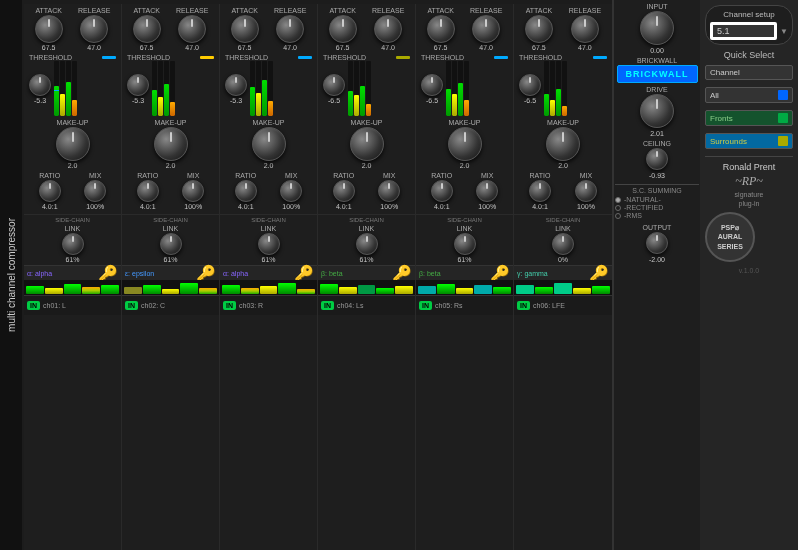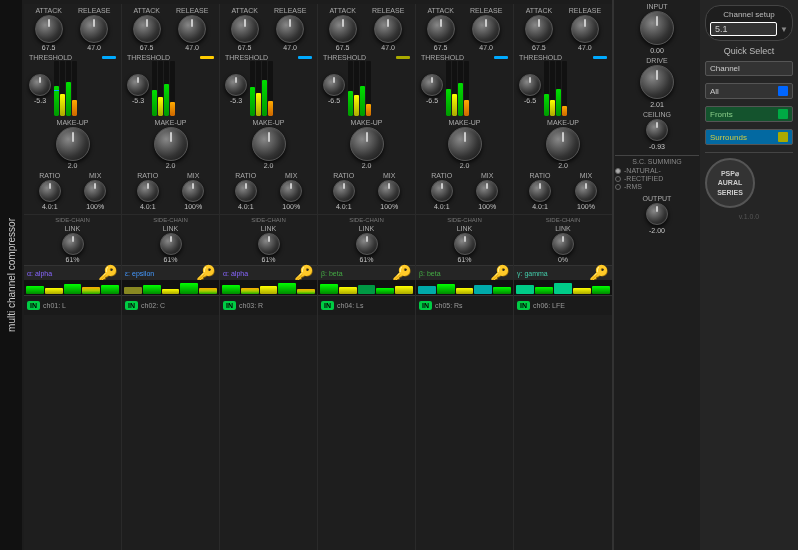--- a/index.html
+++ b/index.html
@@ -206,21 +206,21 @@
       align-items: center;
       justify-content: space-between;
     }
 
     .setup-value {
       color: #ccc;
       font-size: 9px;
       background: #333;
       padding: 1px 4px;
       border-radius: 2px;
-      border: 1px solid #ffffff;
+      border: 3px solid #ffffff;
       flex: 1;
     }
 
     .setup-expand {
       color: #888;
       font-size: 8px;
       margin-left: 3px;
     }
 
     .quick-select-title {
@@ -1070,20 +1070,24 @@
       </div>
     </div>
 
     <div class="master-strip">
       <div class="master-knob-group">
         <span class="master-label">INPUT</span>
         <div class="knob knob-lg"></div>
         <span class="knob-value">0.00</span>
       </div>
 
+      <div class="master-knob-group" style="width:100%;align-items:center">
+        <span class="master-label">BRICKWALL</span>
+        <button class="brickwall-btn">BRICKWALL</button>
+      </div>
 
       <div class="master-knob-group">
         <span class="master-label">DRIVE</span>
         <div class="knob knob-lg"></div>
         <span class="knob-value">2.01</span>
       </div>
 
       <div class="master-knob-group">
         <span class="master-label">CEILING</span>
         <div class="knob knob-sm"></div>
@@ -1144,20 +1148,26 @@
     <div class="qs-fronts-indicator"></div>
   </button>
 
   <button class="qs-button qs-surrounds">
     <span>Surrounds</span>
     <div class="qs-surrounds-indicator"></div>
   </button>
 
   <div class="divider"></div>
 
+  <div class="signature-area">
+    <span class="signature-name">Ronald Prent</span>
+    <span class="signature-line">~RP~</span>
+    <span class="signature-subtitle">signature</span>
+    <span class="signature-subtitle">plug-in</span>
+  </div>
 
   <div class="psp-logo">
     <span style="font-size:7px; text-align:center; line-height:1.3">PSP⌀<br>AURAL<br>SERIES</span>
   </div>
 
 
   <span class="version-text">v.1.0.0</span>
 
 </div>
 

